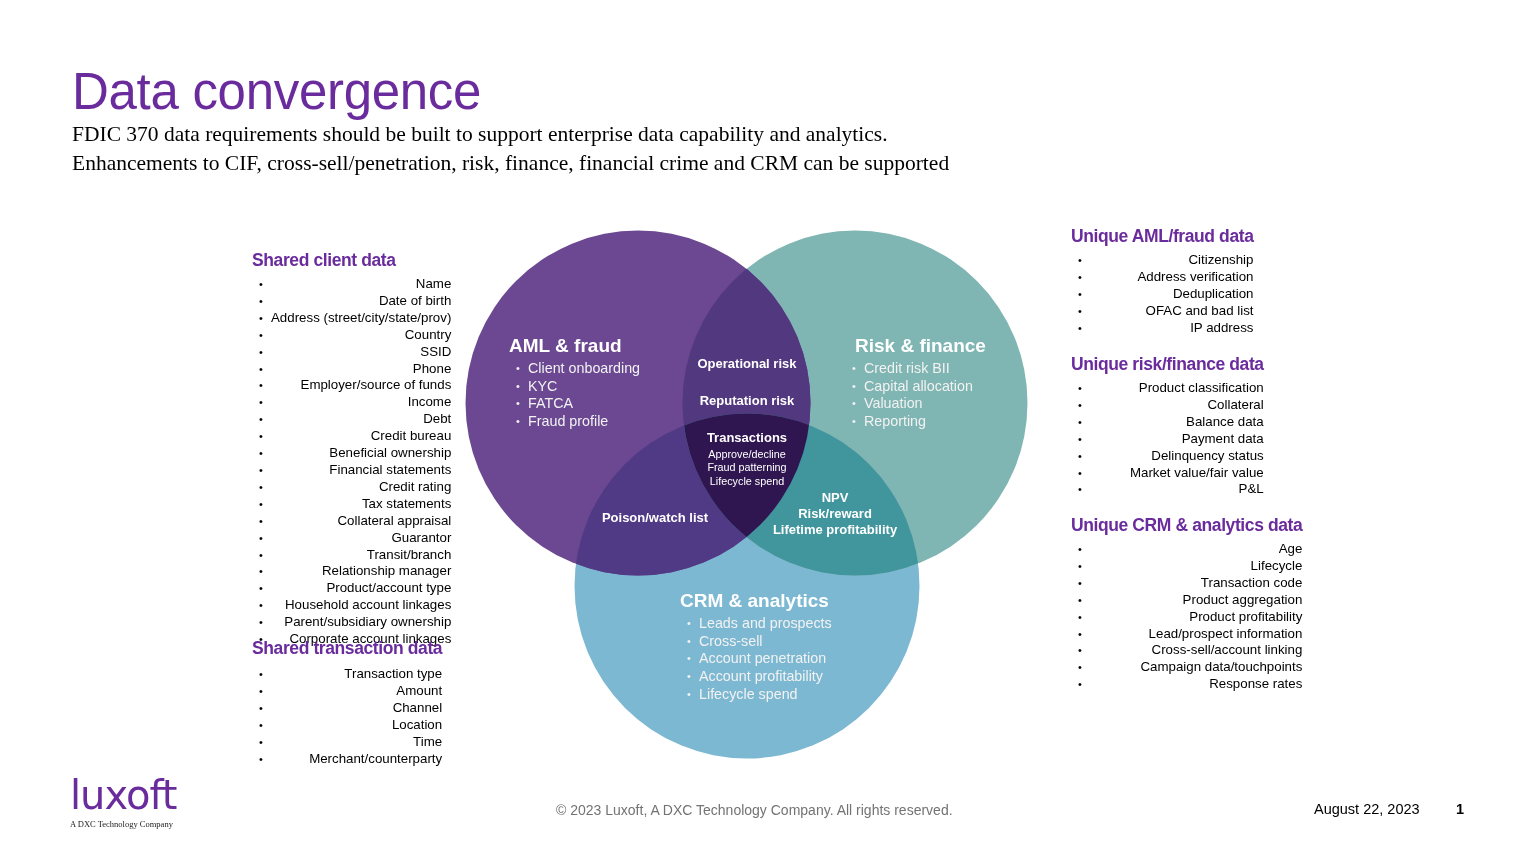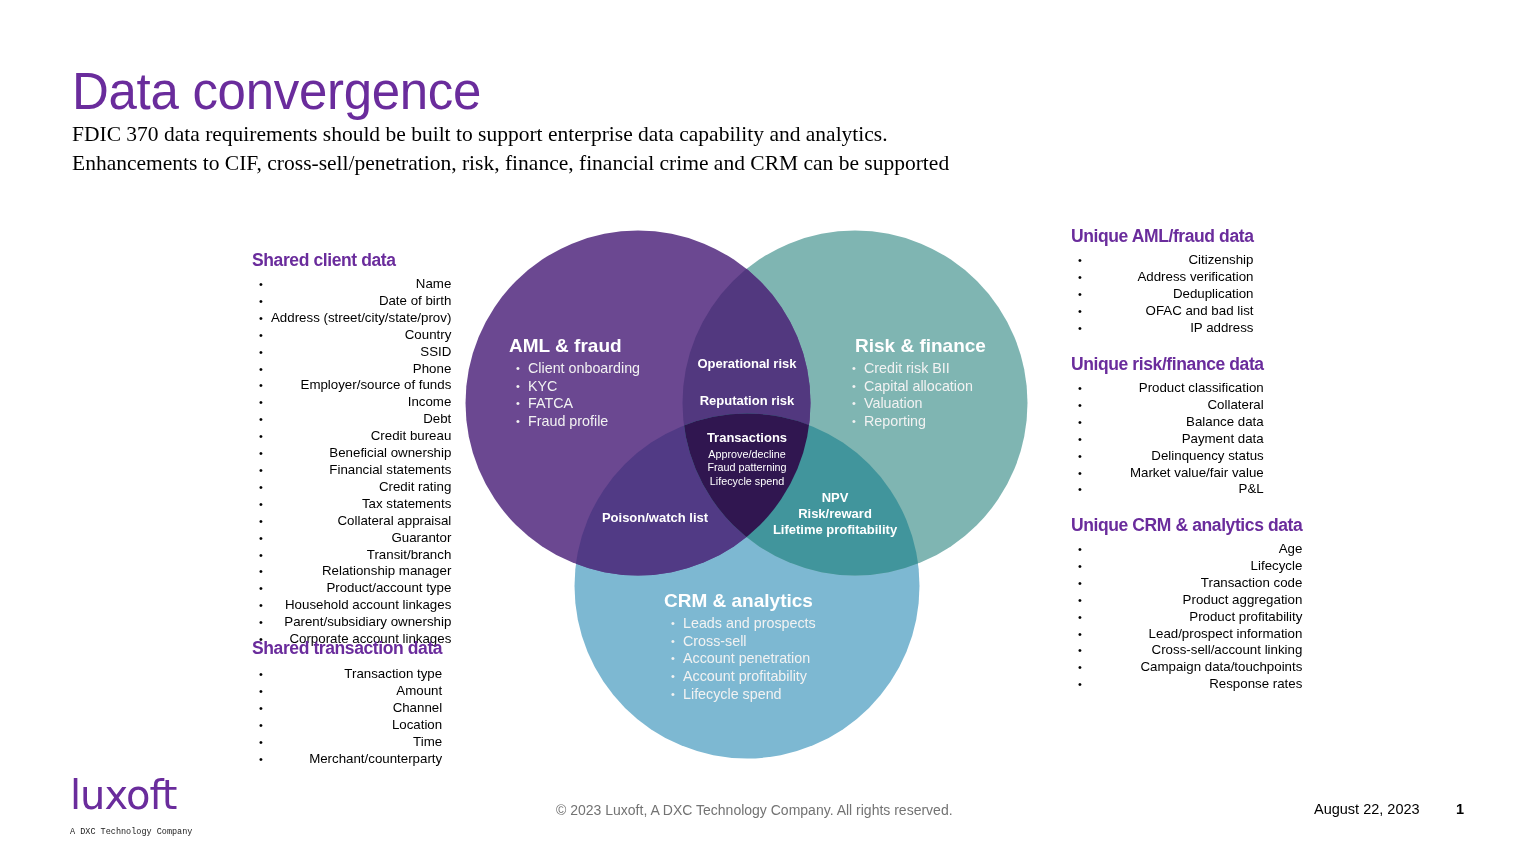--- a/index.html
+++ b/index.html
@@ -39,21 +39,21 @@
   .ov { position: absolute; color: #fff; text-align: center; font-weight: bold; white-space: nowrap; }
   .ov-13 { font-size: 13px; }
   .ov-small { font-size: 10.8px; font-weight: normal; line-height: 13.3px; }
 
   .footer-copy { position: absolute; left: 556px; top: 802px; font-size: 14px; color: #737373; white-space: nowrap; }
   .footer-date { position: absolute; left: 1314px; top: 801px; font-size: 14.5px; white-space: nowrap; }
   .footer-page { position: absolute; left: 1456px; top: 801px; font-size: 14.5px; font-weight: bold; }
 
   .logo { position: absolute; left: 70px; top: 775px; }
   .logo-word { font-size: 40px; color: #6a2c9c; letter-spacing: -1px; line-height: 40px; font-family: "DejaVu Sans", sans-serif; font-weight: normal; }
-  .logo-tag { font-size: 8.5px; color: #222; margin-top: 12px; white-space: nowrap; font-family: Liberation Mono, monospace; }
+  .logo-tag { font-size: 8.5px; color: #222; margin-top: 4px; white-space: nowrap; font-family: Liberation Serif, serif; }
 </style>
 </head>
 <body>
 
 <h1 class="title">Data convergence</h1>
 <div class="subtitle">
   <div>FDIC 370 data requirements should be built to support enterprise data capability and analytics.</div>
   <div>Enhancements to CIF, cross-sell/penetration, risk, finance, financial crime and CRM can be supported</div>
 </div>
 
@@ -99,21 +99,21 @@
 <div class="venn-text" style="left:855px; top:335px;">
   <div class="venn-title">Risk &amp; finance</div>
   <ul class="venn-list" style="margin-left:-10px;">
     <li>Credit risk BII</li>
     <li>Capital allocation</li>
     <li>Valuation</li>
     <li>Reporting</li>
   </ul>
 </div>
 
-<div class="venn-text" style="left:664px; top:590px;">
+<div class="venn-text" style="left:680px; top:590px;">
   <div class="venn-title">CRM &amp; analytics</div>
   <ul class="venn-list" style="margin-left:0px;">
     <li>Leads and prospects</li>
     <li>Cross-sell</li>
     <li>Account penetration</li>
     <li>Account profitability</li>
     <li>Lifecycle spend</li>
   </ul>
 </div>
 

